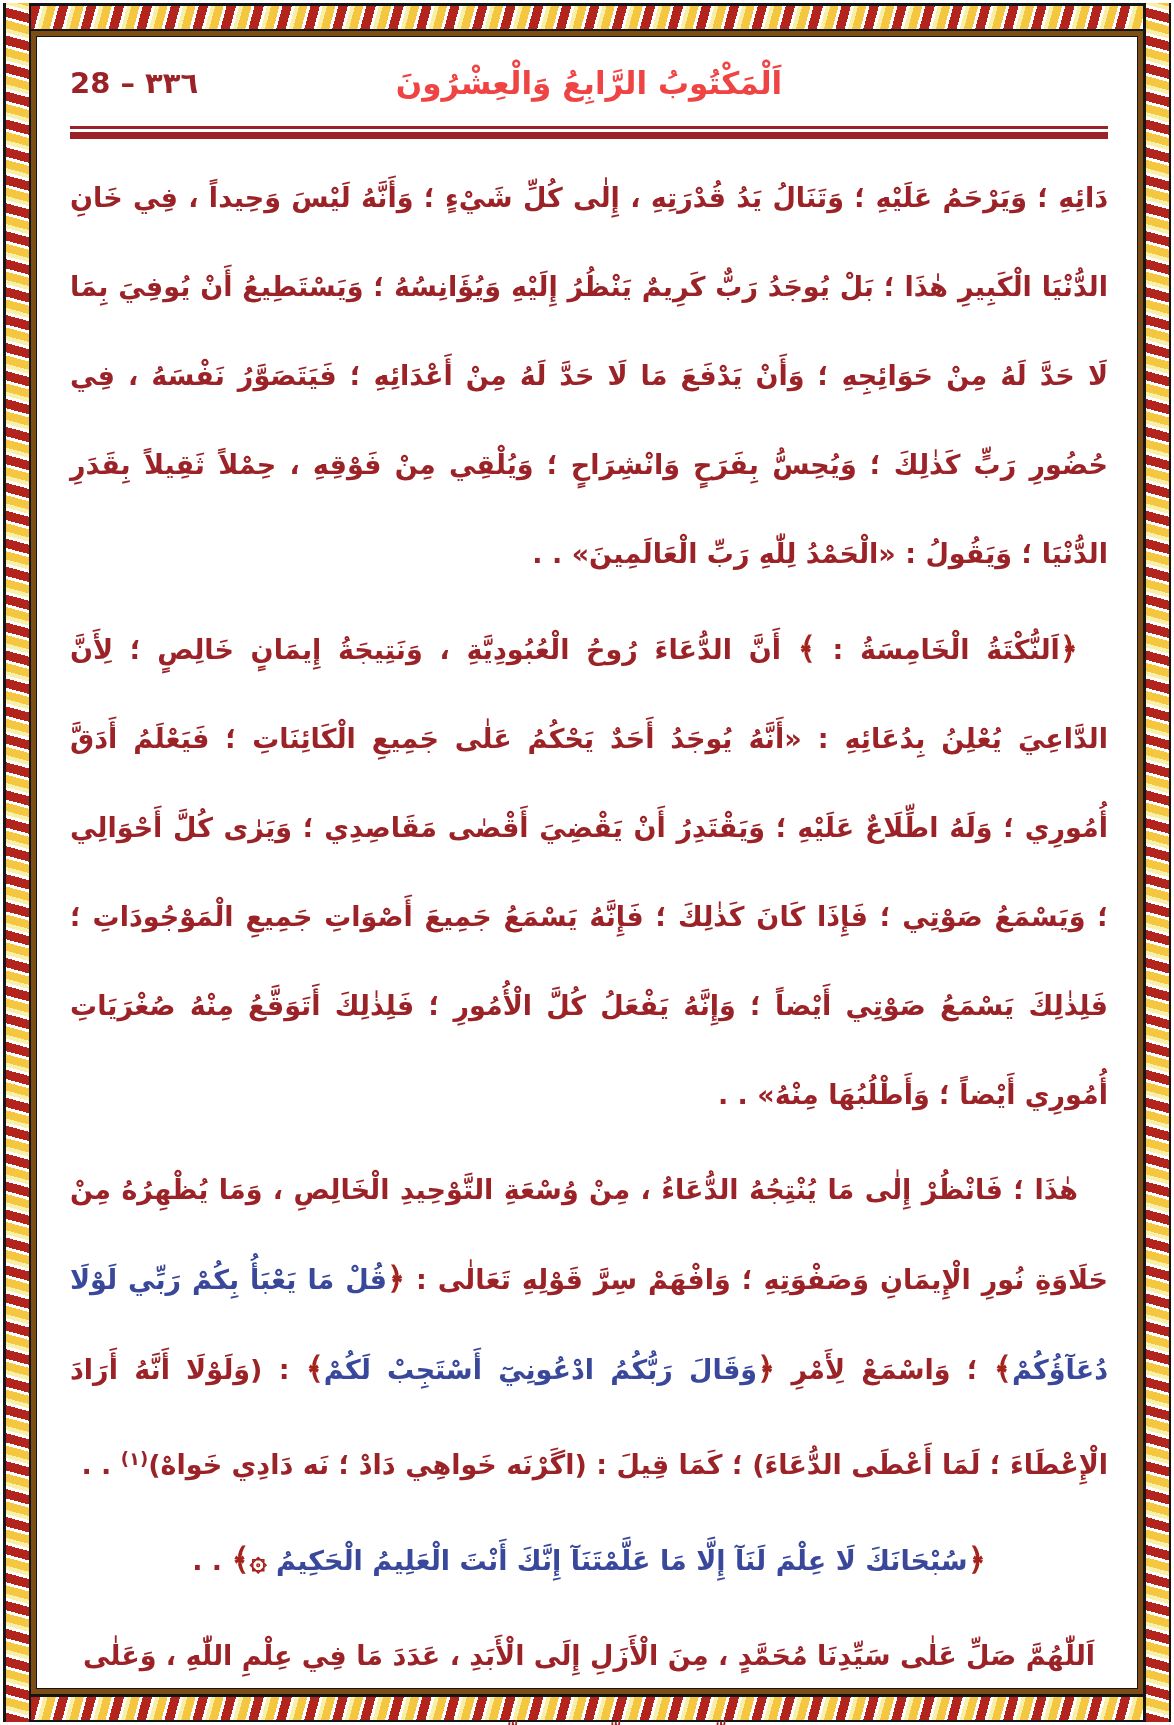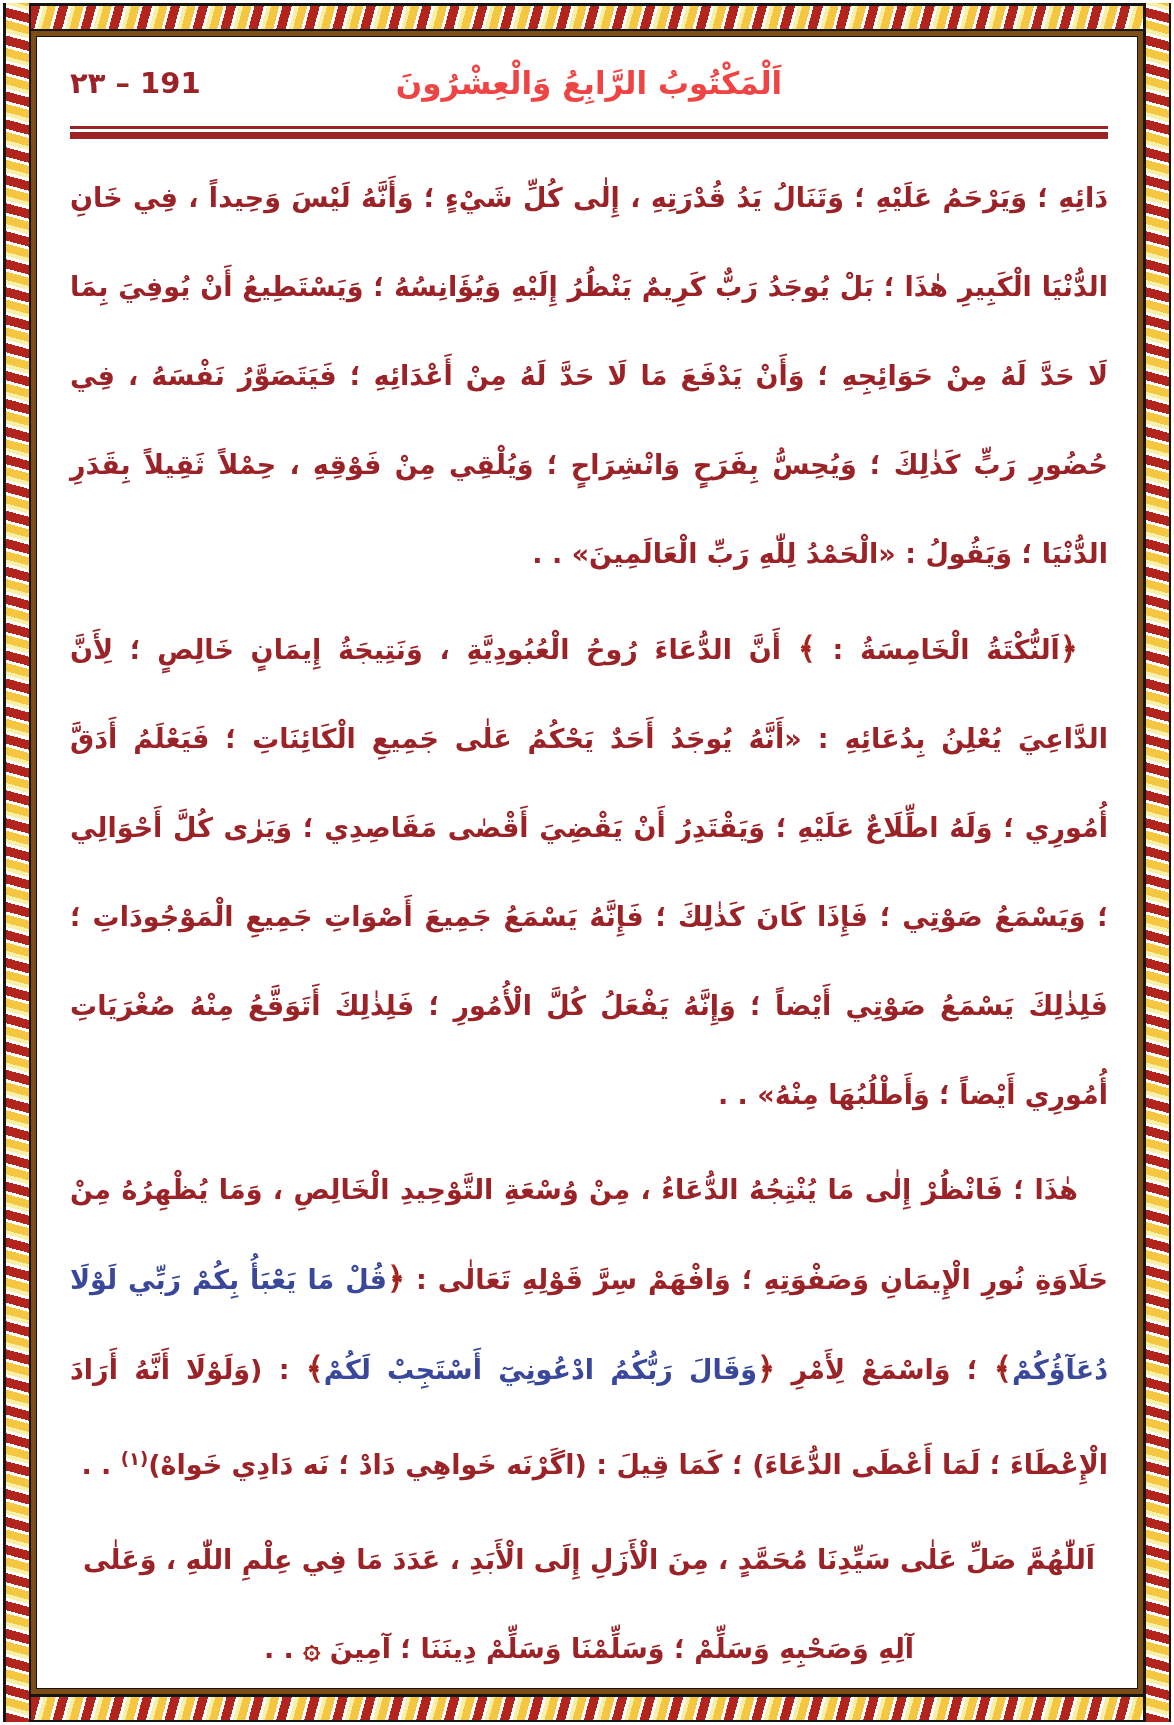--- a/index.html
+++ b/index.html
@@ -91,32 +91,33 @@
   <div class="b-strip b-top"></div>
   <div class="b-strip b-bottom"></div>
   <div class="b-strip b-left"></div>
   <div class="b-strip b-right"></div>
   <div class="b-brown"></div>
 
   <div class="content">
 
     <div class="header">
       <div class="header-title">اَلْمَكْتُوبُ الرَّابِعُ وَالْعِشْرُونَ</div>
-      <div class="page-num">191 – ٢٣</div>
+      <div class="page-num">٣٣٦ – 28</div>
     </div>
 
     <div class="header-rule">
       <div class="rule-thin"></div>
       <div class="rule-thick"></div>
     </div>
 
     <div class="page-body">
       <p class="para"><span class="run-red">دَائِهِ ؛ وَيَرْحَمُ عَلَيْهِ ؛ وَتَنَالُ يَدُ قُدْرَتِهِ ، إِلٰى كُلِّ شَيْءٍ ؛ وَأَنَّهُ لَيْسَ وَحِيداً ، فِي خَانِ الدُّنْيَا الْكَبِيرِ هٰذَا ؛ بَلْ يُوجَدُ رَبٌّ كَرِيمٌ يَنْظُرُ إِلَيْهِ وَيُؤَانِسُهُ ؛ وَيَسْتَطِيعُ أَنْ يُوفِيَ بِمَا لَا حَدَّ لَهُ مِنْ حَوَائِجِهِ ؛ وَأَنْ يَدْفَعَ مَا لَا حَدَّ لَهُ مِنْ أَعْدَائِهِ ؛ فَيَتَصَوَّرُ نَفْسَهُ ، فِي حُضُورِ رَبٍّ كَذٰلِكَ ؛ وَيُحِسُّ بِفَرَحٍ وَانْشِرَاحٍ ؛ وَيُلْقِي مِنْ فَوْقِهِ ، حِمْلاً ثَقِيلاً بِقَدَرِ الدُّنْيَا ؛ وَيَقُولُ : «الْحَمْدُ لِلّٰهِ رَبِّ الْعَالَمِينَ» . .</span></p>
       <p class="para indent"><span class="run-bracket">﴿</span><span class="run-red">اَلنُّكْتَةُ الْخَامِسَةُ : </span><span class="run-bracket">﴾</span><span class="run-red"> أَنَّ الدُّعَاءَ رُوحُ الْعُبُودِيَّةِ ، وَنَتِيجَةُ إِيمَانٍ خَالِصٍ ؛ لِأَنَّ الدَّاعِيَ يُعْلِنُ بِدُعَائِهِ : «أَنَّهُ يُوجَدُ أَحَدٌ يَحْكُمُ عَلٰى جَمِيعِ الْكَائِنَاتِ ؛ فَيَعْلَمُ أَدَقَّ أُمُورِي ؛ وَلَهُ اطِّلَاعٌ عَلَيْهِ ؛ وَيَقْتَدِرُ أَنْ يَقْضِيَ أَقْصٰى مَقَاصِدِي ؛ وَيَرٰى كُلَّ أَحْوَالِي ؛ وَيَسْمَعُ صَوْتِي ؛ فَإِذَا كَانَ كَذٰلِكَ ؛ فَإِنَّهُ يَسْمَعُ جَمِيعَ أَصْوَاتِ جَمِيعِ الْمَوْجُودَاتِ ؛ فَلِذٰلِكَ يَسْمَعُ صَوْتِي أَيْضاً ؛ وَإِنَّهُ يَفْعَلُ كُلَّ الْأُمُورِ ؛ فَلِذٰلِكَ أَتَوَقَّعُ مِنْهُ صُغْرَيَاتِ أُمُورِي أَيْضاً ؛ وَأَطْلُبُهَا مِنْهُ» . .</span></p>
       <p class="para indent"><span class="run-red">هٰذَا ؛ فَانْظُرْ إِلٰى مَا يُنْتِجُهُ الدُّعَاءُ ، مِنْ وُسْعَةِ التَّوْحِيدِ الْخَالِصِ ، وَمَا يُظْهِرُهُ مِنْ حَلَاوَةِ نُورِ الْإِيمَانِ وَصَفْوَتِهِ ؛ وَافْهَمْ سِرَّ قَوْلِهِ تَعَالٰى : </span><span class="run-bracket">﴿</span><span class="run-blue">قُلْ مَا يَعْبَأُ بِكُمْ رَبِّي لَوْلَا دُعَآؤُكُمْ</span><span class="run-bracket">﴾</span><span class="run-red"> ؛ وَاسْمَعْ لِأَمْرِ </span><span class="run-bracket">﴿</span><span class="run-blue">وَقَالَ رَبُّكُمُ ادْعُونِيٓ أَسْتَجِبْ لَكُمْ</span><span class="run-bracket">﴾</span><span class="run-red"> : (وَلَوْلَا أَنَّهُ أَرَادَ الْإِعْطَاءَ ؛ لَمَا أَعْطَى الدُّعَاءَ) ؛ كَمَا قِيلَ : (اگَرْنَه خَواهِي دَادْ ؛ نَه دَادِي خَواهْ)</span><span class="run-fnref">(١)</span><span class="run-red"> . .</span></p>
+      <p class="para center"><span class="run-bracket">﴿</span><span class="run-blue">سُبْحَانَكَ لَا عِلْمَ لَنَآ إِلَّا مَا عَلَّمْتَنَآ إِنَّكَ أَنْتَ الْعَلِيمُ الْحَكِيمُ </span><span class="run-rosette-red">۞</span><span class="run-bracket">﴾</span><span class="run-red"> . .</span></p>
       <p class="para center"><span class="run-red">اَللّٰهُمَّ صَلِّ عَلٰى سَيِّدِنَا مُحَمَّدٍ ، مِنَ الْأَزَلِ إِلَى الْأَبَدِ ، عَدَدَ مَا فِي عِلْمِ اللّٰهِ ، وَعَلٰى آلِهِ وَصَحْبِهِ وَسَلِّمْ ؛ وَسَلِّمْنَا وَسَلِّمْ دِينَنَا ؛ آمِينَ </span><span class="run-rosette-red">۞</span><span class="run-red"> . .</span></p>
     </div>
 
     <div class="divider-wrap">
       <svg width="340" height="48" viewBox="0 0 340 48" aria-hidden="true">
         <defs>
           <clipPath id="clipL">
               <polygon points="6,24 148,9 148,39"></polygon>
             </clipPath>
           <clipPath id="clipR">

